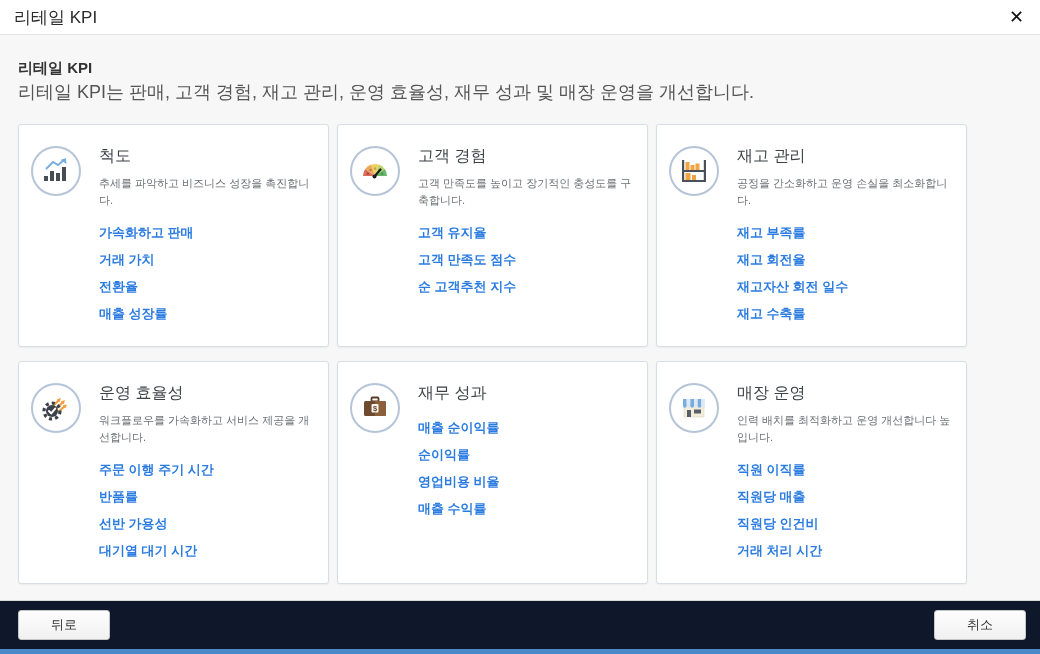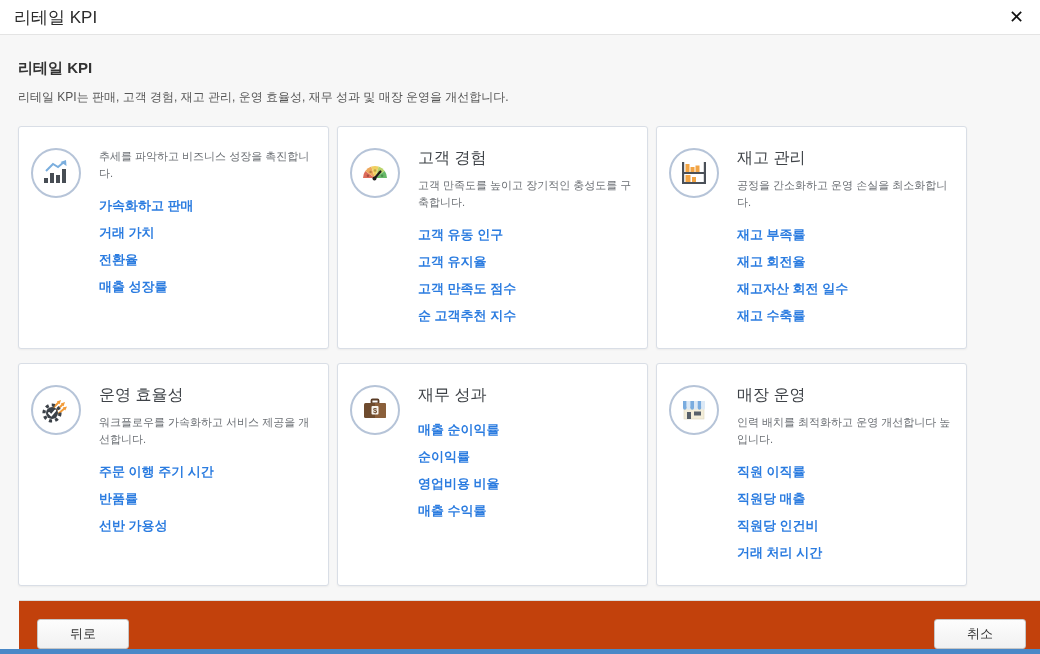--- a/index.html
+++ b/index.html
@@ -25,21 +25,21 @@
     font-size: 18px;
     color: #111;
     cursor: pointer;
     line-height: 1;
     background: none; border: none;
     font-family: inherit;
   }
   
   .content { padding: 24px 18px 0 18px; }
   .intro-heading { font-size: 15px; font-weight: bold; color: #333; }
-  .intro-desc { font-size: 12px; color: #555; margin-top: 11px; }
+  .intro-desc { font-size: 18px; color: #555; margin-top: 2px; }
   
   .cards {
     margin-top: 20px;
     display: grid;
     grid-template-columns: repeat(3, 311px);
     gap: 14px 8px;
   }
   .card {
     background: #fff;
     border: 1px solid #d9dee6;
@@ -70,27 +70,26 @@
     color: #2b7ce0;
     text-decoration: none;
     margin-bottom: 9px;
     cursor: pointer;
   }
   
   .dlg-footer {
     position: absolute;
     left: 0; right: 0;
     top: 600px; bottom: 5px;
-    background: #c2410c;
+    background: #0f172a;
     border-top: 1px solid #dcdcdc;
     display: flex;
-    align-items: flex-end;
+    align-items: center;
     justify-content: space-between;
     padding: 0 14px 0 18px;
-    margin-left: 19px;
   }
   .btn {
     min-width: 92px;
     height: 30px;
     padding: 0 30px;
     background: linear-gradient(#fdfdfd, #f1f1f1);
     border: 1px solid #c6c6c6;
     border-radius: 3px;
     font-size: 13px;
     color: #333;
@@ -123,20 +122,21 @@
         <svg width="30" height="30" viewBox="0 0 30 30">
           <rect x="3" y="20" width="4" height="5" fill="#474d54"></rect>
           <rect x="9" y="15" width="4" height="10" fill="#474d54"></rect>
           <rect x="15" y="17" width="4" height="8" fill="#474d54"></rect>
           <rect x="21" y="11" width="4" height="14" fill="#474d54"></rect>
           <polyline points="5,13 12,6 17,9 23,4" fill="none" stroke="#7aaede" stroke-width="2"></polyline>
           <polygon points="25,2 25.5,8 19.5,4" fill="#7aaede"></polygon>
         </svg>
       </div>
       <div class="card-body">
+        <div class="card-title">척도</div>
         <div class="card-desc">추세를 파악하고 비즈니스 성장을 촉진합니다.</div>
         <div class="card-links">
           <a class="kpi-link">가속화하고 판매</a>
           <a class="kpi-link">거래 가치</a>
           <a class="kpi-link">전환율</a>
           <a class="kpi-link">매출 성장률</a>
         </div>
       </div>
     </div>
 
@@ -154,21 +154,20 @@
           <circle cx="19.4" cy="13.9" r="1.2" fill="rgba(45,75,25,0.35)"></circle>
           <circle cx="22.1" cy="17.7" r="1.2" fill="rgba(25,70,30,0.35)"></circle>
           <line x1="14" y1="21" x2="20.5" y2="13.5" stroke="#1d1d1d" stroke-width="2.2" stroke-linecap="round"></line>
           <circle cx="14.5" cy="20.5" r="2" fill="#1d1d1d"></circle>
         </svg>
       </div>
       <div class="card-body">
         <div class="card-title">고객 경험</div>
         <div class="card-desc">고객 만족도를 높이고 장기적인 충성도를 구축합니다.</div>
         <div class="card-links">
-          <a class="kpi-link">고객 유동 인구</a>
           <a class="kpi-link">고객 유지율</a>
           <a class="kpi-link">고객 만족도 점수</a>
           <a class="kpi-link">순 고객추천 지수</a>
         </div>
       </div>
     </div>
 
     <div class="card">
       <div class="card-icon">
         <svg width="30" height="30" viewBox="0 0 30 30">
@@ -209,20 +208,21 @@
           <path d="M8,18 l2.2,2.4 l4,-4.8" fill="none" stroke="#ffffff" stroke-width="2" stroke-linecap="round" stroke-linejoin="round"></path>
         </svg>
       </div>
       <div class="card-body">
         <div class="card-title">운영 효율성</div>
         <div class="card-desc">워크플로우를 가속화하고 서비스 제공을 개선합니다.</div>
         <div class="card-links">
           <a class="kpi-link">주문 이행 주기 시간</a>
           <a class="kpi-link">반품률</a>
           <a class="kpi-link">선반 가용성</a>
+          <a class="kpi-link">대기열 대기 시간</a>
         </div>
       </div>
     </div>
 
     <div class="card">
       <div class="card-icon">
         <svg width="30" height="30" viewBox="0 0 30 30">
           <rect x="11.5" y="4.5" width="7" height="4" rx="1" fill="none" stroke="#5a3c26" stroke-width="1.8"></rect>
           <rect x="4" y="8" width="22" height="15" rx="1.5" fill="#6e4b2e"></rect>
           <path d="M15,8 h9.5 a1.5,1.5 0 0 1 1.5,1.5 v12 a1.5,1.5 0 0 1 -1.5,1.5 H15 Z" fill="#8a5f3a"></path>

